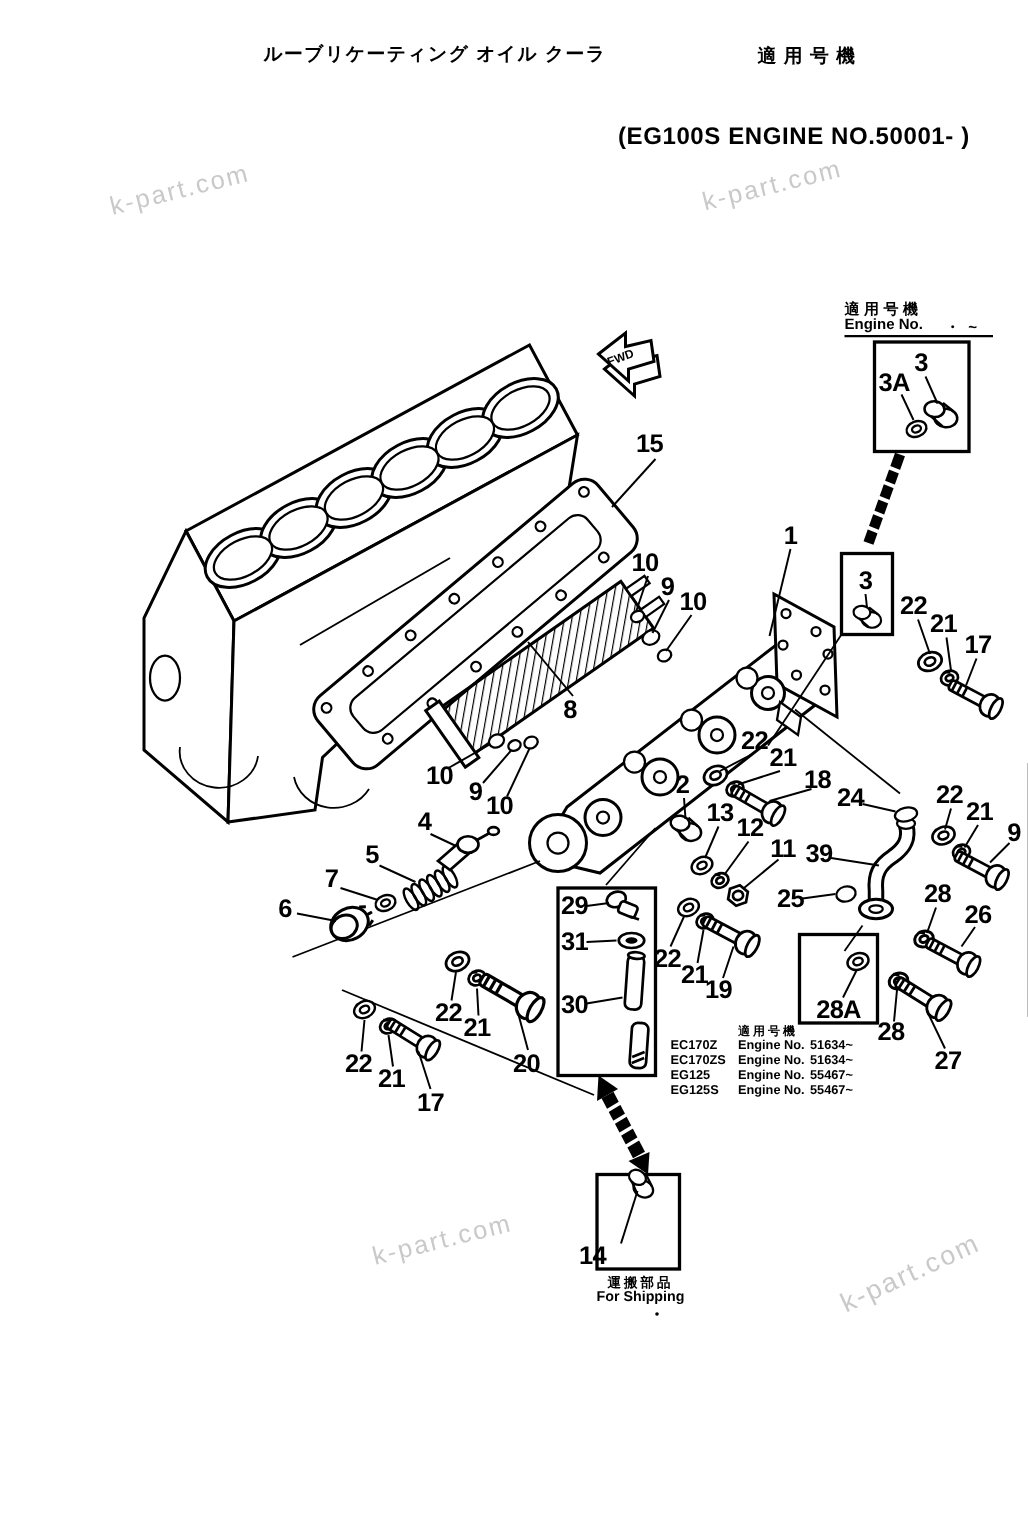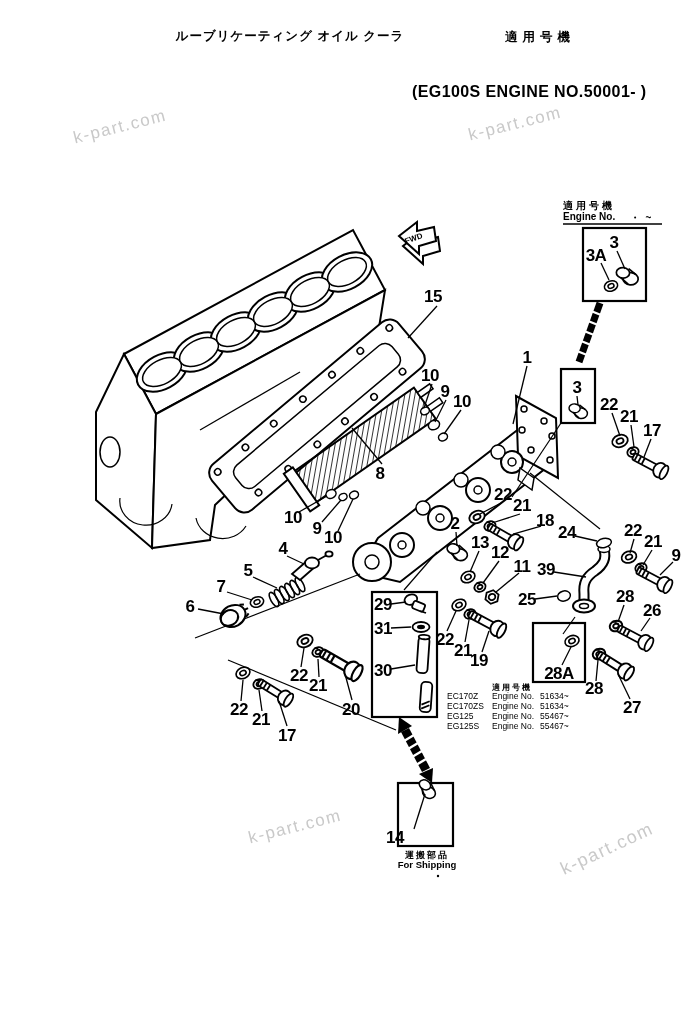--- a/index.html
+++ b/index.html
@@ -9,21 +9,21 @@
   .jp-title{left:170px;top:28px;width:240px;text-align:center;font-size:12.5px;letter-spacing:1px;}
   .jp-appl{left:505px;top:29px;font-size:12.5px;letter-spacing:5px;}
   .fig-line1{left:85px;top:49px;font-size:16px;letter-spacing:.4px;display:flex;gap:13px;}
   .fig-line2{left:412px;top:68px;font-size:16px;letter-spacing:.4px;margin-top:15px;}
   .wm{position:absolute;color:#c9c9c9;font-size:17px;letter-spacing:1.5px;white-space:nowrap;
       transform:translate(-50%,-50%) rotate(-14deg);font-weight:normal;}
   .wm4{transform:translate(-50%,-50%) rotate(-25deg);font-size:18px;}
   .callout{position:absolute;transform:translate(-50%,-50%);font-weight:bold;font-size:17px;
            line-height:1;letter-spacing:-.5px;white-space:nowrap;}
   .boxcap{position:absolute;font-weight:bold;white-space:pre;}
-  .eng-row{position:absolute;left:447px;display:flex;font-size:8.5px;font-weight:normal;line-height:10px;}
+  .eng-row{position:absolute;left:447px;display:flex;font-size:8.5px;font-weight:bold;line-height:10px;}
   .eng-row .m{width:45px;}
   .eng-row .l{width:48px;}
   svg.diagram{position:absolute;left:0;top:0;}
   svg .ln{stroke:#000;stroke-width:1.3;}
   svg .o2{fill:#fff;stroke:#000;stroke-width:2;}
   svg .o15{fill:#fff;stroke:#000;stroke-width:1.5;}
   svg .thin{fill:none;stroke:#000;stroke-width:1.2;}
   svg text{font-family:"Liberation Sans",sans-serif;}
 </style>
 </head>

